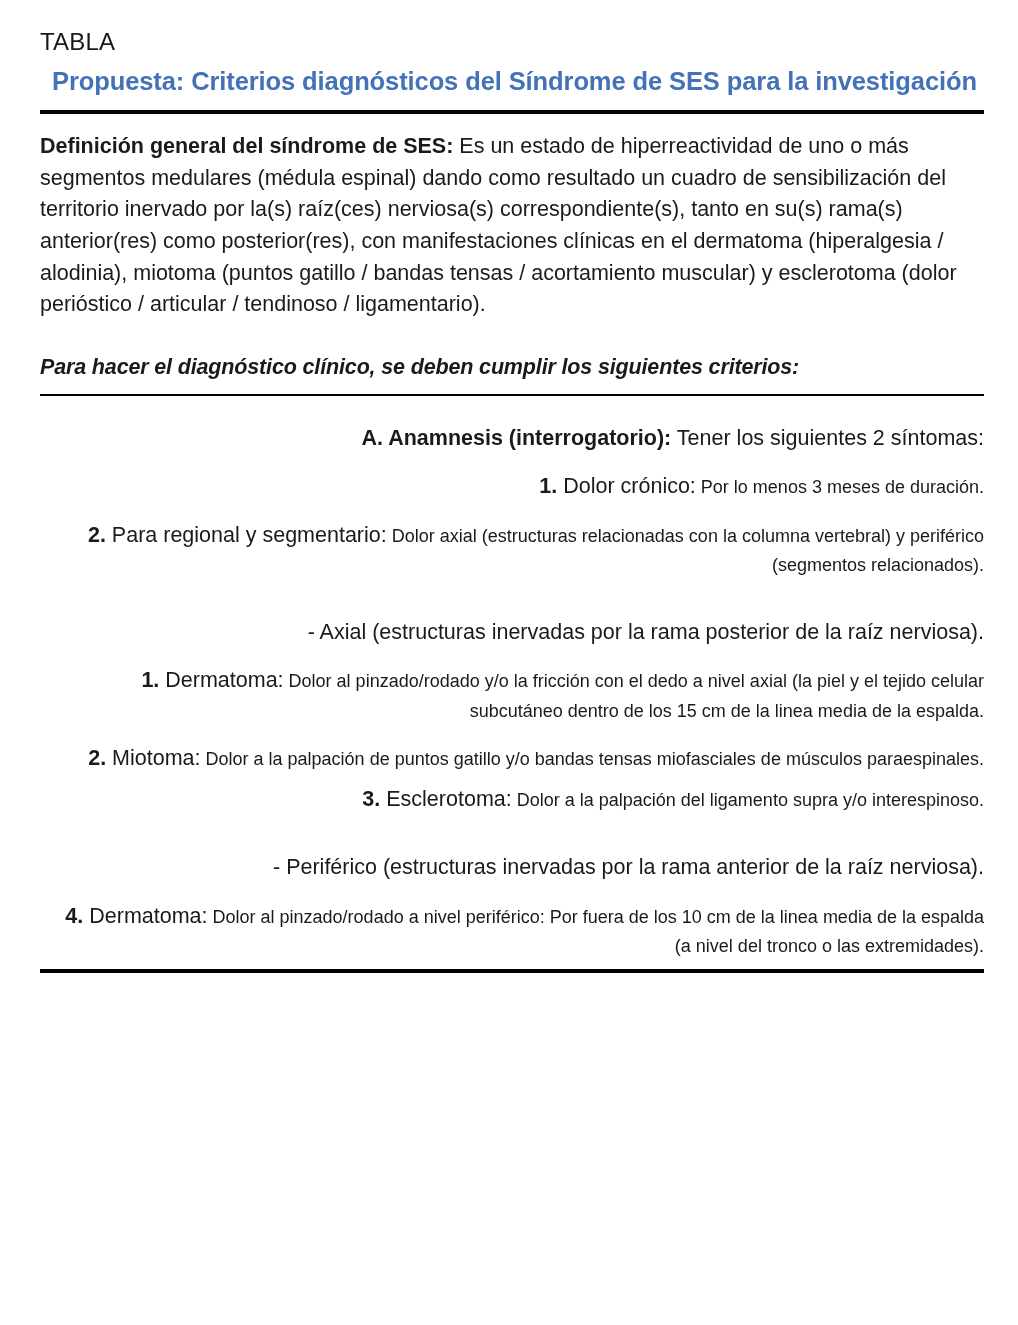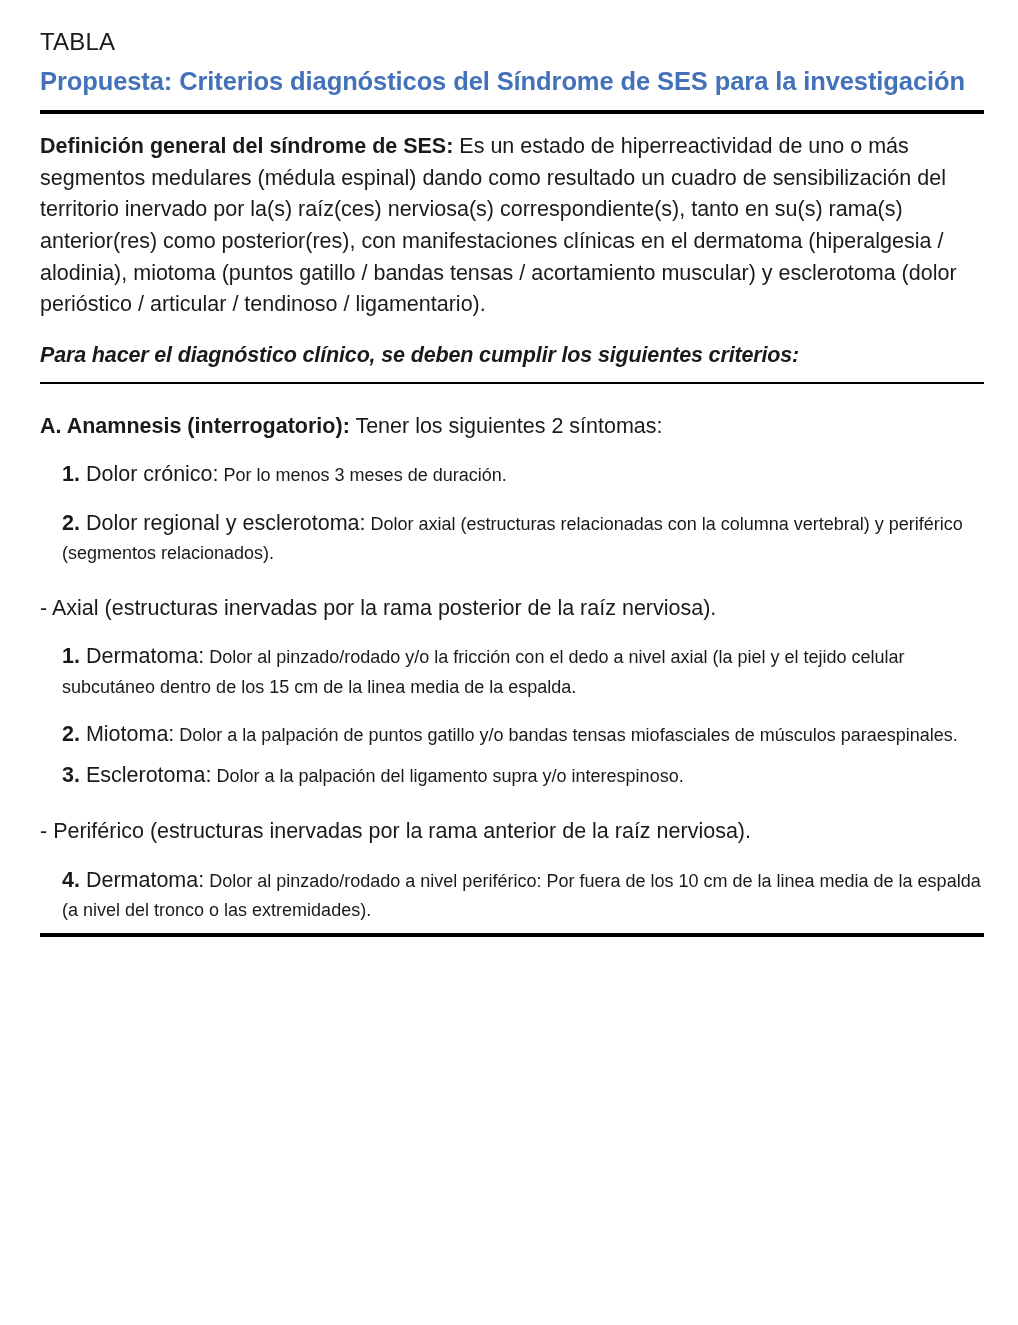--- a/index.html
+++ b/index.html
@@ -31,20 +31,21 @@
     color: #1a1a1a;
     margin-bottom: 10px;
   }
   .doc-title {
     font-size: 25.5px;
     font-weight: bold;
     color: #4472b8;
     letter-spacing: -0.1px;
     line-height: 1.2;
     white-space: nowrap;
+    margin-left: 12px;
   }
 
   
   .rule-thick {
     border: 0;
     border-top: 4px solid #000000;
     margin: 14px 0 0 0;
     width: 100%;
   }
   .rule-thin {
@@ -56,49 +57,50 @@
   .rule-bottom {
     border: 0;
     border-top: 4px solid #000000;
     margin: 0;
     width: 100%;
   }
 
   
   .section {
     font-family: "Liberation Sans", sans-serif;
+    text-align: right;
   }
   .def-block {
     margin-top: 17px;
     font-size: 21.5px;
     line-height: 1.47;
     text-align: left;
   }
   .def-block b { font-weight: bold; text-align: center; }
 
   .criteria-line {
-    margin-top: 22px;
+    margin-top: 34px;
     margin-bottom: 14px;
     font-size: 21.5px;
     font-weight: bold;
     font-style: italic;
     letter-spacing: -0.15px;
   }
 
   .heading-para {
     font-size: 21.5px;
     line-height: 1.5;
     margin-top: 26px;
   }
   .heading-para b { font-weight: bold; }
 
   .subgroup-line {
     font-size: 21.5px;
     line-height: 1.5;
-    margin-top: 24px;
+    margin-top: 36px;
   }
 
   .num-item {
     margin-top: 16px;
     margin-left: 22px;
     font-size: 19px;
     line-height: 1.52;
   }
   .num-item.tight { margin-top: 8px; }
   .num-item .num {
@@ -137,21 +139,21 @@
   <div class="section">
     <div class="heading-para">
       <b>A. Anamnesis (interrogatorio):</b><span> Tener los siguientes 2 síntomas:</span>
     </div>
 
     <div class="num-item">
       <span class="num">1.</span><span class="term"> Dolor crónico:</span><span class="rest"> Por lo menos 3 meses de duración.</span>
     </div>
 
     <div class="num-item">
-      <span class="num">2.</span><span class="term"> Dolor regional y esclerotoma:</span><span class="rest"> Dolor axial (estructuras relacionadas con la columna vertebral) y periférico (segmentos relacionados).</span>
+      <span class="num">2.</span><span class="term"> Para regional y segmentario:</span><span class="rest"> Dolor axial (estructuras relacionadas con la columna vertebral) y periférico (segmentos relacionados).</span>
     </div>
   </div>
 
   <div class="section">
 
     <div class="subgroup-line">- Axial (estructuras inervadas por la rama posterior de la raíz nerviosa).</div>
 
     <div class="num-item">
       <span class="num">1.</span><span class="term"> Dermatoma:</span><span class="rest"> Dolor al pinzado/rodado y/o la fricción con el dedo a nivel axial (la piel y el tejido celular subcutáneo dentro de los 15 cm de la linea media de la espalda.</span>
     </div>

